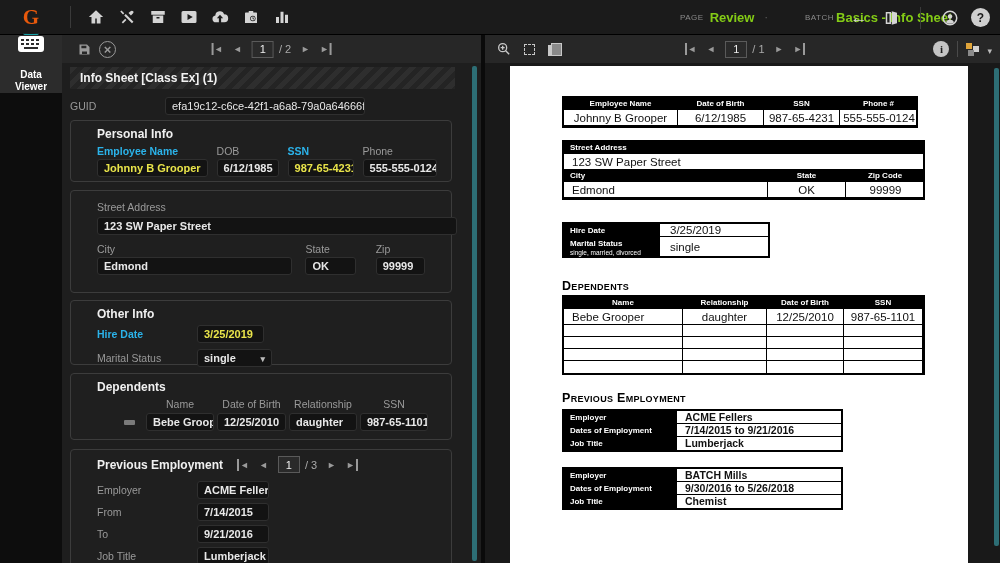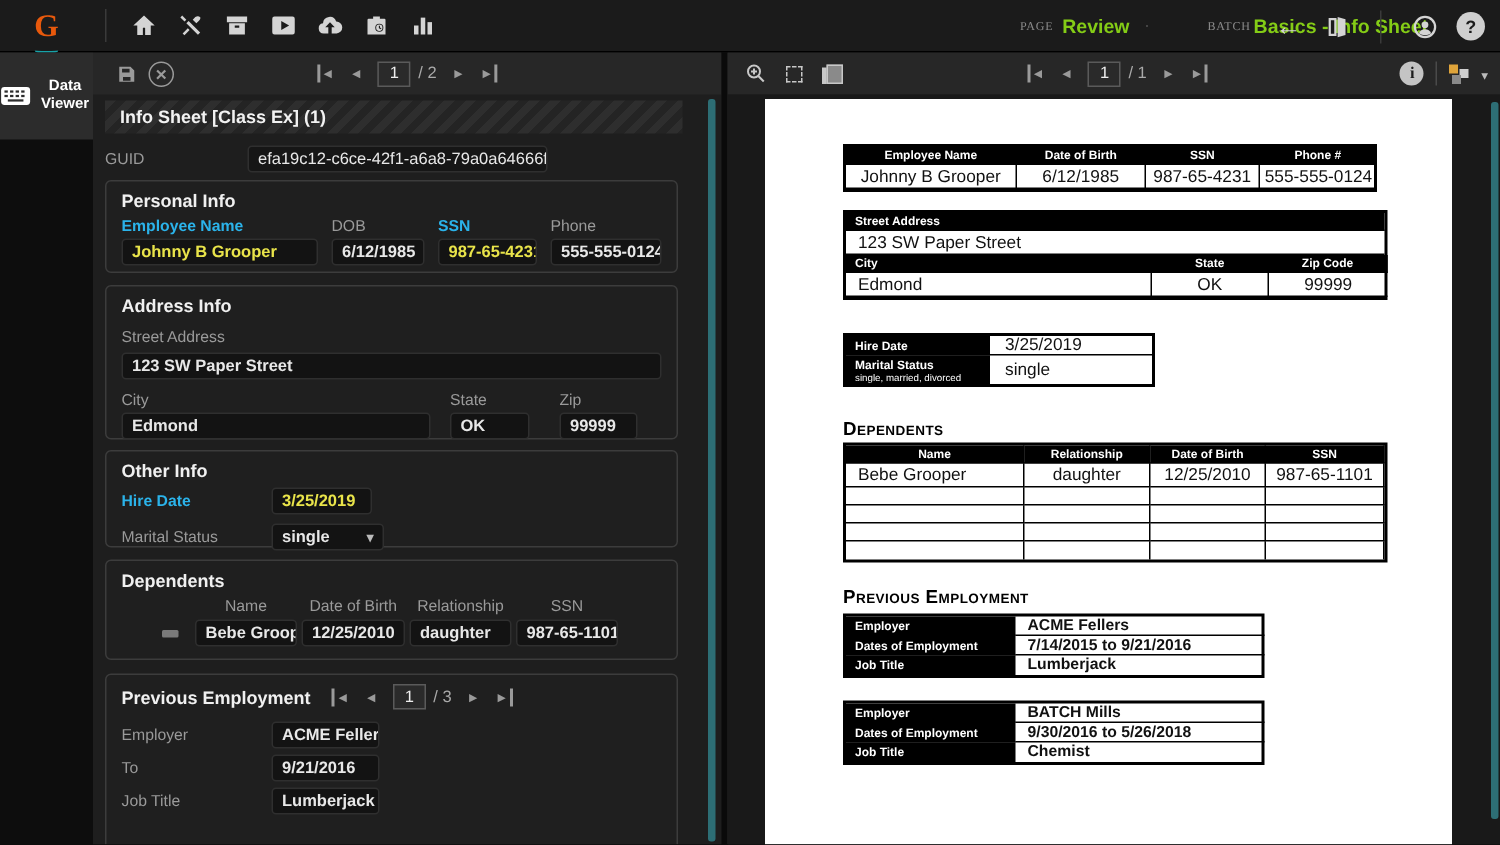--- a/index.html
+++ b/index.html
@@ -10,32 +10,32 @@
   
   #topbar { position:absolute; left:0; top:0; width:1000px; height:35px; background:#1b1b1b; border-bottom:1px solid #000; display:flex; align-items:center; }
   .logo-wrap { width:62px; display:flex; justify-content:center; align-items:center; position:relative; }
   .logo-g { font-family:"Liberation Serif", serif; font-size:21px; font-weight:700; color:#e8590c; line-height:20px; }
   .logo-swoosh { position:absolute; left:23px; top:24px; width:16px; height:5px; border-bottom:2px solid #17a2a8; border-radius:50%; }
   .tb-div { width:1px; height:22px; background:#3a3a3a; margin:0 8px; }
   .tb-icons { display:flex; align-items:center; gap:9px; margin-left:6px; }
   .tb-icon { width:22px; height:22px; display:flex; align-items:center; justify-content:center; cursor:pointer; }
   .tb-icon svg { width:18px; height:18px; fill:#d4d4d4; }
   .crumbs { position:absolute; left:680px; top:0; height:35px; display:flex; align-items:center; gap:6px; }
-  .crumb-label { font-size:8px; color:#8a8a8a; letter-spacing:0.5px;font-family:Liberation Serif, serif; }
+  .crumb-label { font-size:8px; color:#8a8a8a; letter-spacing:0.5px; }
   .crumb-value { font-size:13px; font-weight:700; color:#84cc16; }
   .crumb-sep { color:#666; font-size:10px; margin:0 4px; }
   .crumbs-batch { position:absolute; left:478px; top:0; height:35px; display:flex; align-items:center; gap:2px; }
   .tb-right { position:absolute; right:10px; top:0; height:35px; display:flex; align-items:center; gap:10px; }
   .back-arrow::before { content:"\2190"; color:#d4d4d4; font-size:17px; font-weight:700; }
   .tb-icon.circle-help { width:19px; height:19px; border-radius:50%; background:#cfcfcf; }
   .circle-help::before { content:"?"; color:#1b1b1b; font-size:12px; font-weight:700; }
 
   
   #sidebar { position:absolute; left:0; top:35px; width:62px; height:528px; background:#0d0d0d; }
-  .side-tab { width:62px; height:58px; background:#2c2c2c; display:flex; align-items:center; justify-content:space-between; gap:4px; cursor:pointer; }
+  .side-tab { width:62px; height:58px; background:#2c2c2c; display:flex; flex-direction:column; align-items:center; justify-content:space-between; gap:4px; cursor:pointer; }
   .side-tab-label { font-size:10px; font-weight:700; color:#fff; text-align:center; line-height:12px; width:50px; }
 
   
   .toolbar { position:absolute; left:0; top:0; right:0; height:28px; background:#272727; border-bottom:1px solid:#000; display:flex; align-items:center; }
   .pager { display:flex; align-items:center; gap:10px; }
   .pbtn { color:#9a9a9a; font-size:9px; cursor:pointer; line-height:12px; display:inline-flex; align-items:center; }
   .i-prev::before { content:"\25C4"; }
   .i-next::before { content:"\25BA"; }
   .i-first { border-left:2px solid #9a9a9a; padding-left:1px; }
   .i-first::before { content:"\25C4"; }
@@ -59,21 +59,21 @@
   #form-toolbar .pager { position:absolute; left:50%; transform:translateX(-50%); }
   #form-scroll { position:absolute; right:4px; top:31px; bottom:2px; width:5px; background:#2d6e75; border-radius:2px; }
   #form-content { position:absolute; left:0; top:28px; width:405px; bottom:0; overflow:hidden; }
 
   .doc-header { margin:4px 12px 0 8px; height:22px; line-height:22px; padding-left:10px; color:#f2f2f2; font-size:12px; font-weight:700;
     background:repeating-linear-gradient(135deg,#2e2e2e 0 5px,#242424 5px 10px); }
   .guid-row { display:flex; align-items:center; margin:8px 0 0 8px; }
   .guid-row .lbl { width:95px; }
   .guid-input { width:200px; font-weight:400; background:#161616; }
 
-  .section { width:382px; margin-left:8px; border:1px solid #3c3c3c; border-radius:4px; background:#1f1f1f; padding:6px 10px; }
+  .section { width:382px; margin-left:8px; border:1px solid #3c3c3c; border-radius:4px; background:#1f1f1f; padding:6px 26px; }
   .sec-title { color:#f0f0f0; font-size:12px; font-weight:700; margin-bottom:4px; }
 
   #sec-personal { margin-top:5px; height:62px; }
   .pfields { display:flex; gap:9px; }
   .pf { display:flex; flex-direction:column; gap:2px; }
   .pf .field-input { }
 
   #sec-address { margin-top:8px; height:103px; }
   .street-input { width:360px; margin-top:2px; }
   .csz-row { display:flex; margin-top:8px; }
@@ -286,21 +286,20 @@
             <span class="field-input val-yellow">987-65-4231</span>
           </div>
           <div class="pf" style="width:74px;">
             <span class="lbl">Phone</span>
             <span class="field-input">555-555-0124</span>
           </div>
         </div>
       </div>
 
       <div class="section" id="sec-address">
-        <div class="sec-title">Address Info</div>
         <span class="lbl">Street Address</span>
         <div class="field-input street-input">123 SW Paper Street</div>
         <div class="csz-row">
           <div class="csz" style="width:206px; margin-right:13px;">
             <span class="lbl">City</span>
             <span class="field-input">Edmond</span>
           </div>
           <div class="csz" style="width:53px; margin-right:20px;">
             <span class="lbl">State</span>
             <span class="field-input">OK</span>
@@ -356,20 +355,24 @@
               </span>
             <span class="pbtn i-next"></span>
             <span class="pbtn i-last"></span>
           </div>
         </div>
         <div class="erow">
           <span class="lbl">Employer</span>
           <span class="field-input">ACME Fellers</span>
         </div>
         <div class="erow">
+          <span class="lbl">From</span>
+          <span class="field-input">7/14/2015</span>
+        </div>
+        <div class="erow">
           <span class="lbl">To</span>
           <span class="field-input">9/21/2016</span>
         </div>
         <div class="erow">
           <span class="lbl">Job Title</span>
           <span class="field-input">Lumberjack</span>
         </div>
       </div>
     </div>
     <div id="form-scroll"></div>

